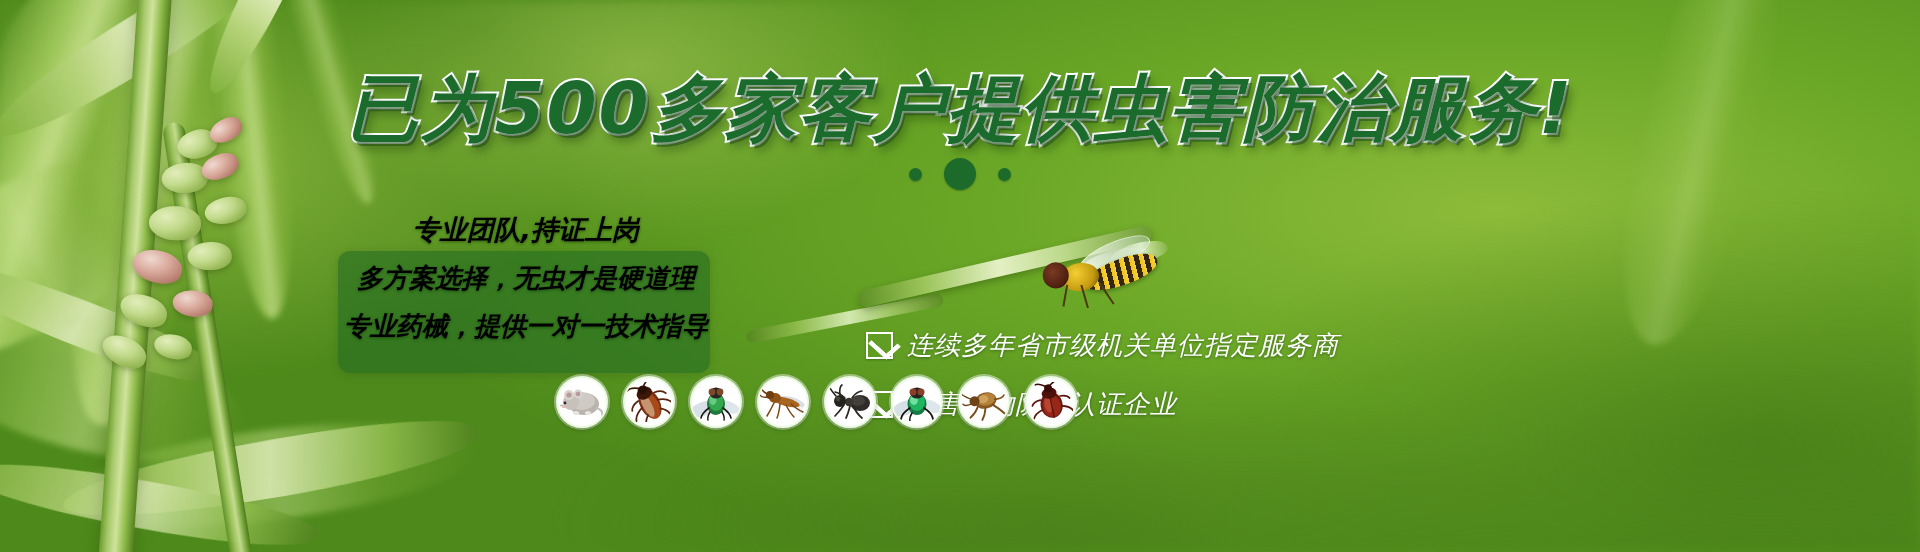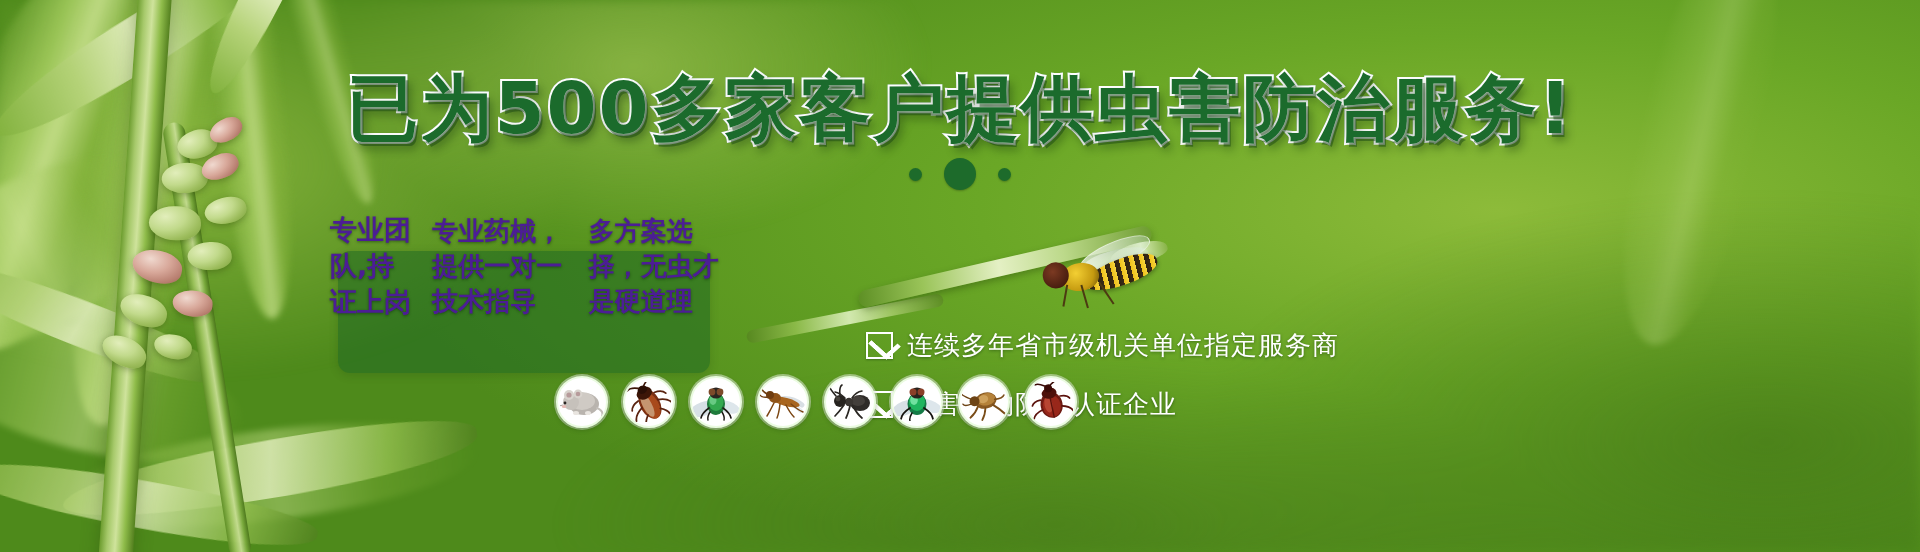--- a/index.html
+++ b/index.html
@@ -8,20 +8,21 @@
     font-family:"DejaVu Sans","Liberation Sans",sans-serif;
     background:#5e9e1f;
   }
 
   
   .banner{
     position:relative;
     width:1920px; height:552px;
     overflow:hidden;
     background:#64a522;
+    font-style:italic;
   }
 
   
   .bg-base{
     position:absolute; inset:0;
     background:
       radial-gradient(ellipse 60% 70% at 78% 38%, #8dbb3a 0%, #6aa726 45%, #4e8a1b 100%),
       linear-gradient(160deg,#7fb632 0%,#69a824 40%,#4c881a 100%);
   }
   .bg-blur-a{
@@ -185,22 +186,22 @@
   .copy-panel{
     position:absolute; left:338px; top:251px;
     width:372px; height:122px;
     background:rgba(31,104,35,.55);
     border-radius:12px 12px 12px 12px;
     box-shadow:0 2px 10px rgba(20,50,12,.18);
   }
   .copy-lines{
     position:absolute; left:330px; top:212px;
     width:392px;
-    display:flex; flex-direction:row; align-items:center; gap:13px;
-    color:#4c1d95;
+    display:flex; flex-direction:column; align-items:center; gap:13px;
+    color:#000000;
     text-shadow:0 1px 3px rgba(10,45,8,.55);
   }
   .copy-line.l1{ font-size:27px; font-weight:700; letter-spacing:0px; }
   .copy-line.l2{ font-size:26px; font-weight:700; letter-spacing:0px; }
   .copy-line.l3{ font-size:26px; font-weight:700; letter-spacing:0px; }
 
   
   .checklist{
     position:absolute; left:866px; top:328px;
     display:flex; flex-direction:column; gap:24px;
@@ -307,22 +308,22 @@
 
   <div class="dots">
     <span class="dot sm"></span>
     <span class="dot lg"></span>
     <span class="dot sm"></span>
   </div>
 
   <div class="copy-panel"></div>
   <div class="copy-lines">
     <div class="copy-line l1">专业团队,持证上岗</div>
+    <div class="copy-line l2">多方案选择，无虫才是硬道理</div>
     <div class="copy-line l3">专业药械，提供一对一技术指导</div>
-    <div class="copy-line l2">多方案选择，无虫才是硬道理</div>
   </div>
 
   <div class="checklist">
     <div class="check-item">
       <span class="check-box"></span>
       <span class="check-text">连续多年省市级机关单位指定服务商</span>
     </div>
     <div class="check-item">
       <span class="check-box"></span>
       <span class="check-text">有害生物防治认证企业</span>

